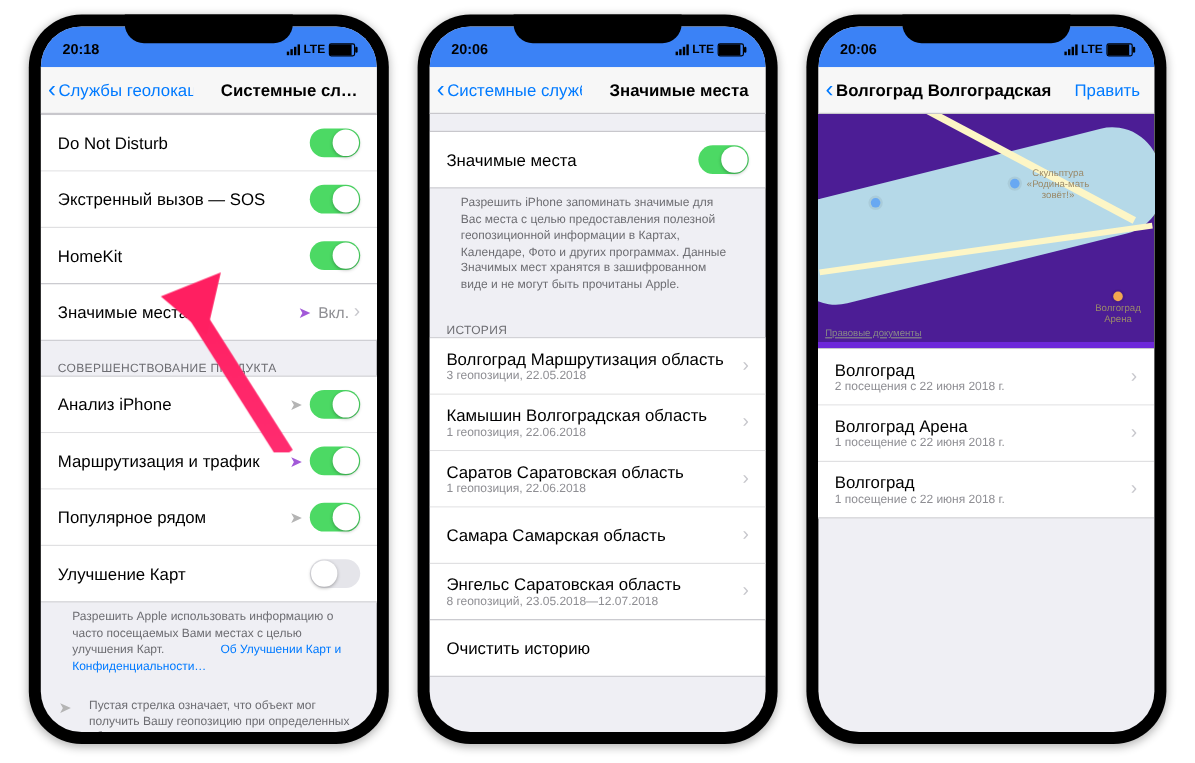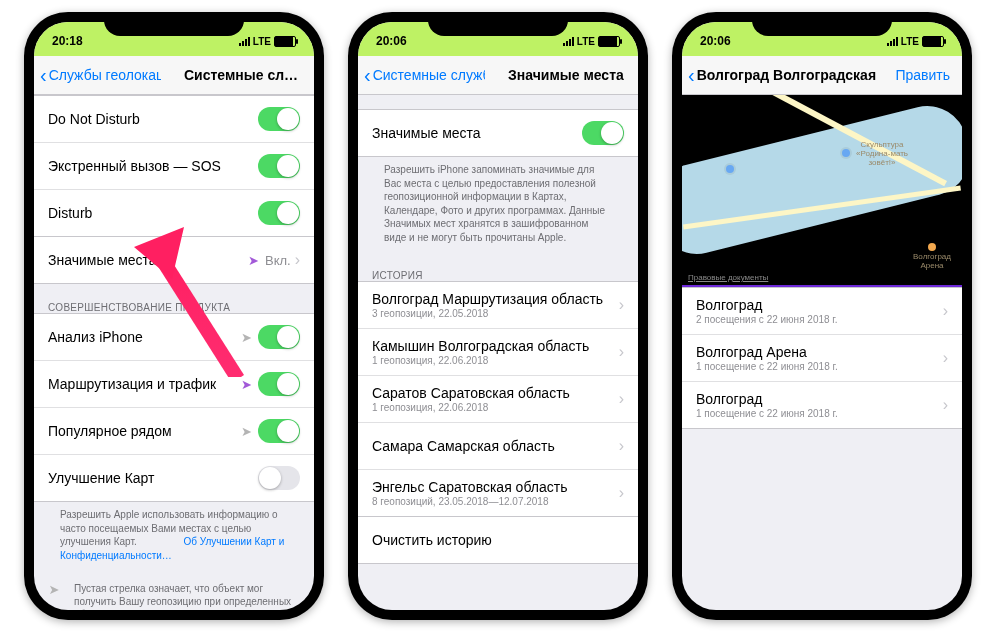--- a/index.html
+++ b/index.html
@@ -45,21 +45,21 @@
     z-index: 10;
   }
   .status-bar {
     height: 30px;
     display: flex;
     justify-content: space-between;
     align-items: center;
     padding: 4px 18px 0;
     font-size: 12px;
     font-weight: 600;
-    background: #bef264;
+    background: #3b82f6;
     color: #000;
   }
   .status-right {
     display: flex;
     align-items: center;
     gap: 3px;
     font-size: 10px;
   }
   .signal-bars { display: flex; align-items: flex-end; gap: 1px; height: 10px; }
   .signal-bars span { width: 2px; background:#000; }
@@ -123,23 +123,23 @@
   .annotation-arrow {
     position:absolute;
     left: 60px; top: 205px;
     width: 160px; height: 150px;
     pointer-events:none;
     z-index:20;
   }
   
   .map {
     height: 190px;
-    background: #000000;
+    background: #4c1d95;
     position: relative;
-    border-bottom:2px solid #6d28d9;
+    border-bottom:5px solid #6d28d9;
   }
   .map .road { position:absolute; background:#fdf6c6; }
   .map .river { position:absolute; background:#b5d9e8; border-radius:40px;}
   .map .dot { position:absolute; width:8px; height:8px; border-radius:50%; box-shadow:0 0 0 2px rgba(0,0,0,0.06);}
   .map .dot.blue { background:#68a8f2; }
   .map .dot.orange { background:#f2a84f; }
   .map .callout { position:absolute; font-size:8px; color:#9a8a6a; width:60px; text-align:center; line-height:1.1;}
   .map .legal { position:absolute; bottom:3px; left:6px; font-size:8px; color:#888; text-decoration:underline;}
 </style>
 </head>
@@ -178,21 +178,21 @@
               <div class="knob"></div>
             </div>
           </div>
           <div class="cell">
             <span class="cell-label">Экстренный вызов — SOS</span>
   <div class="switch on">
               <div class="knob"></div>
             </div>
           </div>
           <div class="cell">
-            <span class="cell-label">Disturb</span>
+            <span class="cell-label">HomeKit</span>
   <div class="switch on">
               <div class="knob"></div>
             </div>
           </div>
         </div>
       <div class="cell-group">
         <div class="cell">
           <span class="cell-label">Значимые места</span>
           <span class="arrow-icon arrow-purple">➤</span>
           <span class="cell-value">Вкл.</span>

